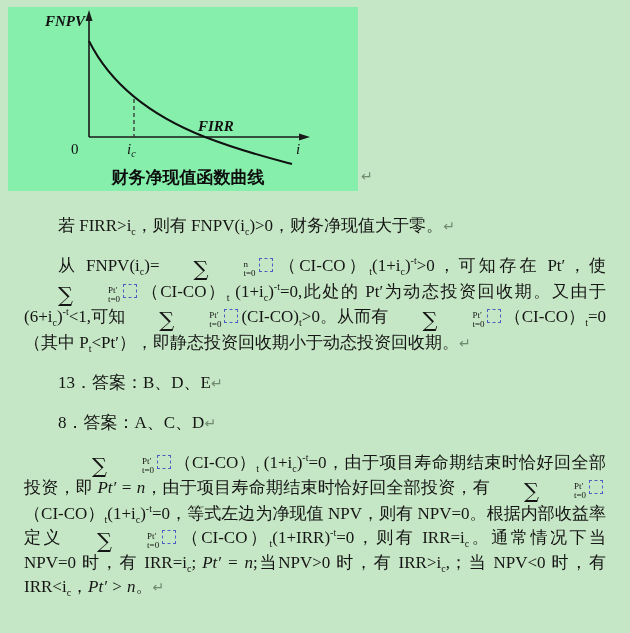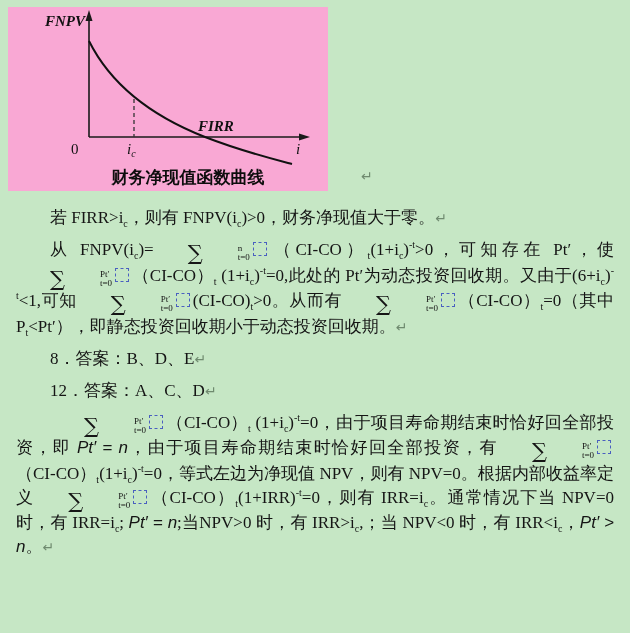--- a/index.html
+++ b/index.html
@@ -2,57 +2,57 @@
 <html><head>
 <meta charset="utf-8">
 <style>
   html,body{margin:0;padding:0;}
   body{
     width:630px;height:633px;position:relative;overflow:hidden;
     background:#c6e7c5;color:#151515;
     font-family:"Liberation Serif","DejaVu Serif",serif;
   }
   .figure{
-    position:absolute;left:8px;top:7px;width:320px;height:184px;
-    background:#f9a8d4;
+    position:absolute;left:8px;top:7px;width:350px;height:184px;
+    background:#86efac;
   }
   .fig-pm{
     position:absolute;left:361px;top:168px;
     color:#6f8a6f;font-size:14px;font-family:"DejaVu Sans",sans-serif;
   }
   .axis{stroke:#1a1a1a;stroke-width:1.6;}
   .curve{stroke:#111;stroke-width:2;fill:none;}
   .dash{stroke:#333;stroke-width:1.3;stroke-dasharray:4,3;}
   .lbl{font-family:"Liberation Serif","DejaVu Serif",serif;font-size:15px;fill:#111;}
   .bi{font-style:italic;font-weight:bold;}
   .it{font-style:italic;}
   .caption{font-family:"Liberation Sans","DejaVu Sans",sans-serif;font-size:17px;font-weight:bold;fill:#0d0d0d;}
   .text-body{
     position:absolute;left:8px;top:198px;width:614px;
   }
   p.para{
-    margin:8px;text-indent:2em;text-align:justify;
+    margin:16px;text-indent:2em;text-align:justify;
     font-size:17px;line-height:24px;
     font-family:"Liberation Serif","DejaVu Serif",serif;
   }
   p.para sub{font-size:10px;line-height:0;}
   p.para sup{font-size:10px;line-height:0;}
   .sum{display:inline-flex;align-items:center;vertical-align:-5px;height:21px;}
   .sigma{font-size:21px;line-height:18px;font-family:"DejaVu Serif",serif;}
   .limits{
     display:inline-flex;flex-direction:column;justify-content:center;
     font-size:9px;line-height:9px;margin-left:1px;
   }
   .box{
     display:inline-block;width:12px;height:12px;
     border:1px dashed #4a5fc0;margin:0 3px;vertical-align:-1px;
     background:transparent;
   }
   .pm{color:#6f8a6f;font-size:14px;font-family:"DejaVu Sans",sans-serif;}
-  .math{font-style:italic;font-family:Liberation Sans, sans-serif;}
+  .math{font-style:italic;font-family:Liberation Serif, serif;}
 </style>
 </head>
 <body>
 
 <div class="figure">
   <svg width="350" height="184" viewBox="0 0 350 184">
     <line class="axis" x1="81" y1="9" x2="81" y2="130"></line>
     <polygon points="81,3 77.5,14 84.5,14" fill="#1a1a1a"></polygon>
     <line class="axis" x1="81" y1="130" x2="296" y2="130"></line>
     <polygon points="302,130 291,126.5 291,133.5" fill="#1a1a1a"></polygon>
@@ -88,22 +88,22 @@
           <span>Pt′</span>
           <span>t=0</span>
         </span>
       </span><span class="box"></span><span>(CI-CO)</span><sub>t</sub><span>&gt;0。从而有</span><span class="sum">
         <span class="sigma">∑</span>
         <span class="limits">
           <span>Pt′</span>
           <span>t=0</span>
         </span>
       </span><span class="box"></span><span>（CI-CO）</span><sub>t</sub><span>=0（其中 P</span><sub>t</sub><span>&lt;Pt′），即静态投资回收期小于动态投资回收期。</span><span class="pm">↵</span></p>
-    <p class="para"><span>8．答案：B、D、E</span><span class="pm">↵</span></p>
-    <p class="para"><span>12．答案：A、C、D</span><span class="pm">↵</span></p>
+    <p class="para"><span>13．答案：B、D、E</span><span class="pm">↵</span></p>
+    <p class="para"><span>8．答案：A、C、D</span><span class="pm">↵</span></p>
     <p class="para"><span class="sum">
         <span class="sigma">∑</span>
         <span class="limits">
           <span>Pt′</span>
           <span>t=0</span>
         </span>
       </span><span class="box"></span><span>（CI-CO）</span><sub>t</sub><span> (1+i</span><sub>c</sub><span>)</span><sup>-t</sup><span>=0，由于项目寿命期结束时恰好回全部投资，即 </span><span class="math">Pt′ = n</span><span>，由于项目寿命期结束时恰好回全部投资，有</span><span class="sum">
         <span class="sigma">∑</span>
         <span class="limits">
           <span>Pt′</span>

